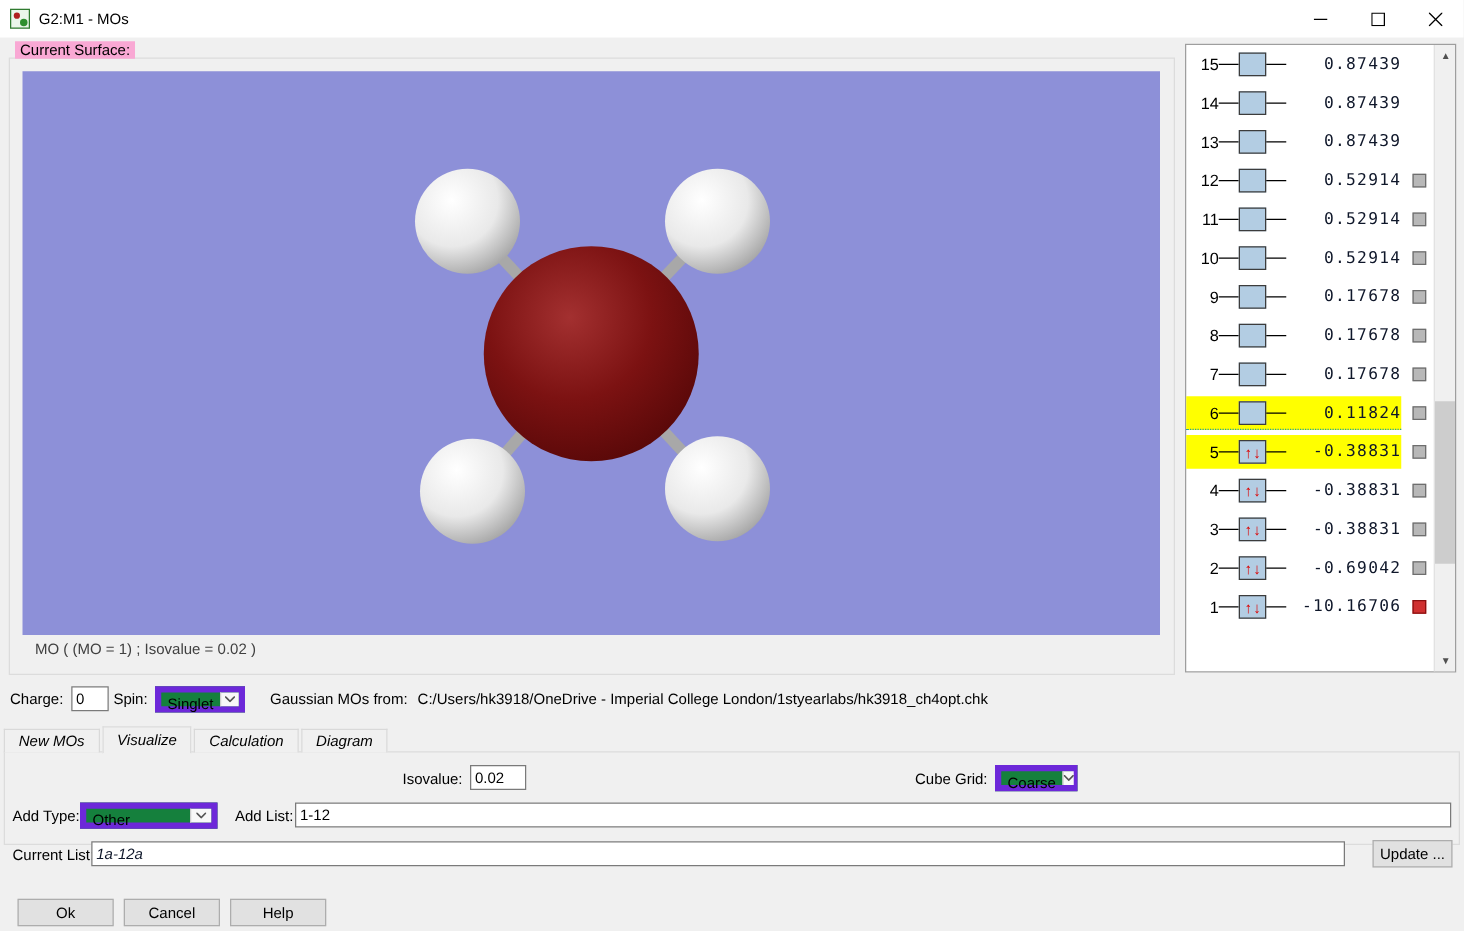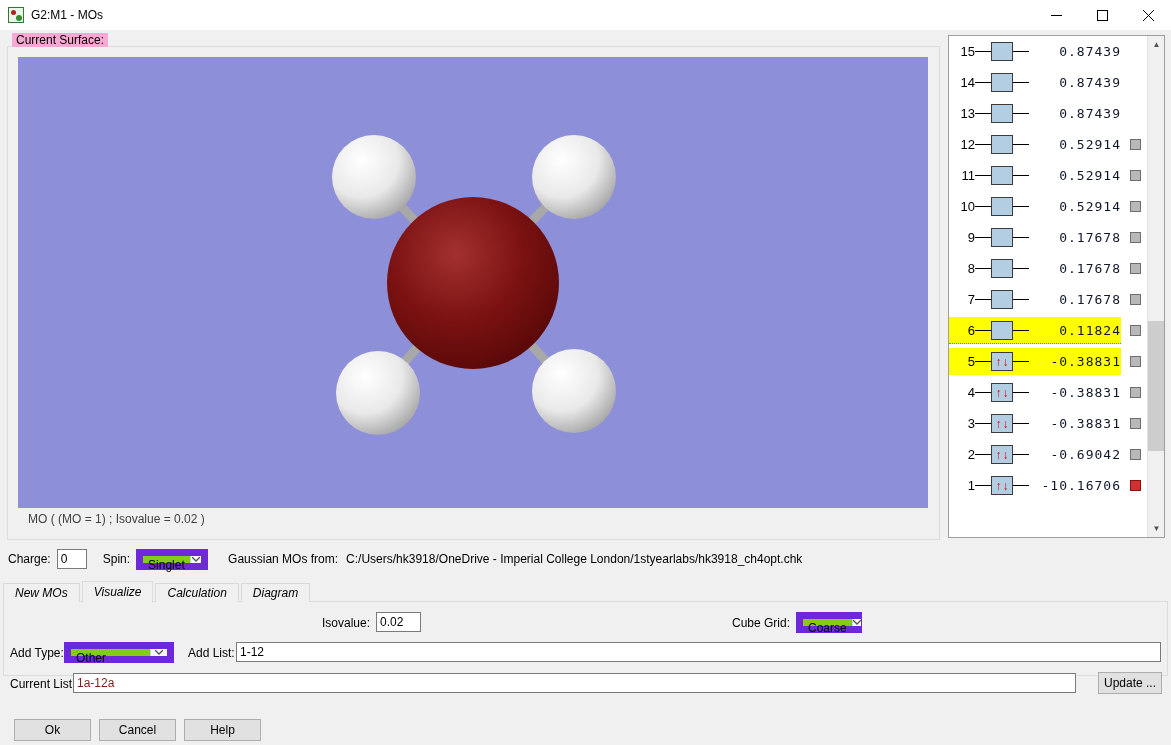--- a/index.html
+++ b/index.html
@@ -81,23 +81,23 @@
   .controls-row {
     position:absolute; left:8px; top:548px; right:4px; height:22px;
     display:flex; align-items:center;
   }
   .lbl { white-space:nowrap; }
   .tb {
     background:#fff; border:1px solid #7a7a7a; font-size:12px;
     padding:1px 3px; height:20px; font-family:"Liberation Sans", sans-serif;
   }
   .charge-input { width:30px; margin-left:6px; }
-  .spin-label { margin-left:16px; }
+  .spin-label { margin-left:4px; }
   .dropdown {
-    height:21px; background:#84cc16; border:7px solid #6d28d9;
+    height:21px; background:#15803d; border:5px solid #6d28d9;
     display:flex; align-items:stretch;
   }
   .dd-text { padding:2px 5px 0 5px; flex:1; white-space:nowrap; }
   .dd-btn { width:17px; background:#f8f8f8; border-left:1px solid #d0d0d0; display:flex; align-items:center; justify-content:center; }
   .spin-dd { width:72px; margin-left:6px; }
   .mos-from { margin-left:20px; }
   .mos-path { margin-left:8px; }
 
   
   .tab-bar {
@@ -122,21 +122,21 @@
   .p-abs { position:absolute; }
   .iso-label   { left:298px; top:14px; width:68px; text-align:right; }
   .iso-input   { left:372px; top:10px; width:45px; }
   .cube-label  { left:700px; top:14px; width:86px; text-align:right; }
   .cube-dd     { left:792px; top:10px; width:66px; }
   .addtype-label { left:6px; top:44px; }
   .addtype-dd  { left:60px; top:40px; width:110px; }
   .addlist-label { left:184px; top:44px; }
   .addlist-input { left:232px; top:40px; right:6px; width:925px; }
   .curlist-label { left:6px; top:75px; }
-  .curlist-input { left:69px; top:71px; width:1003px; color:#7f1d1d; }
+  .curlist-input { left:69px; top:71px; width:1003px; color:#0f172a;font-style:italic; }
   .update-btn  { left:1094px; top:70px; width:64px; }
 
   .btn {
     height:22px; background:#e1e1e1; border:1px solid #adadad;
     display:flex; align-items:center; justify-content:center;
     font-size:12px; font-family:"Liberation Sans", sans-serif;
   }
 
   
   .footer {

